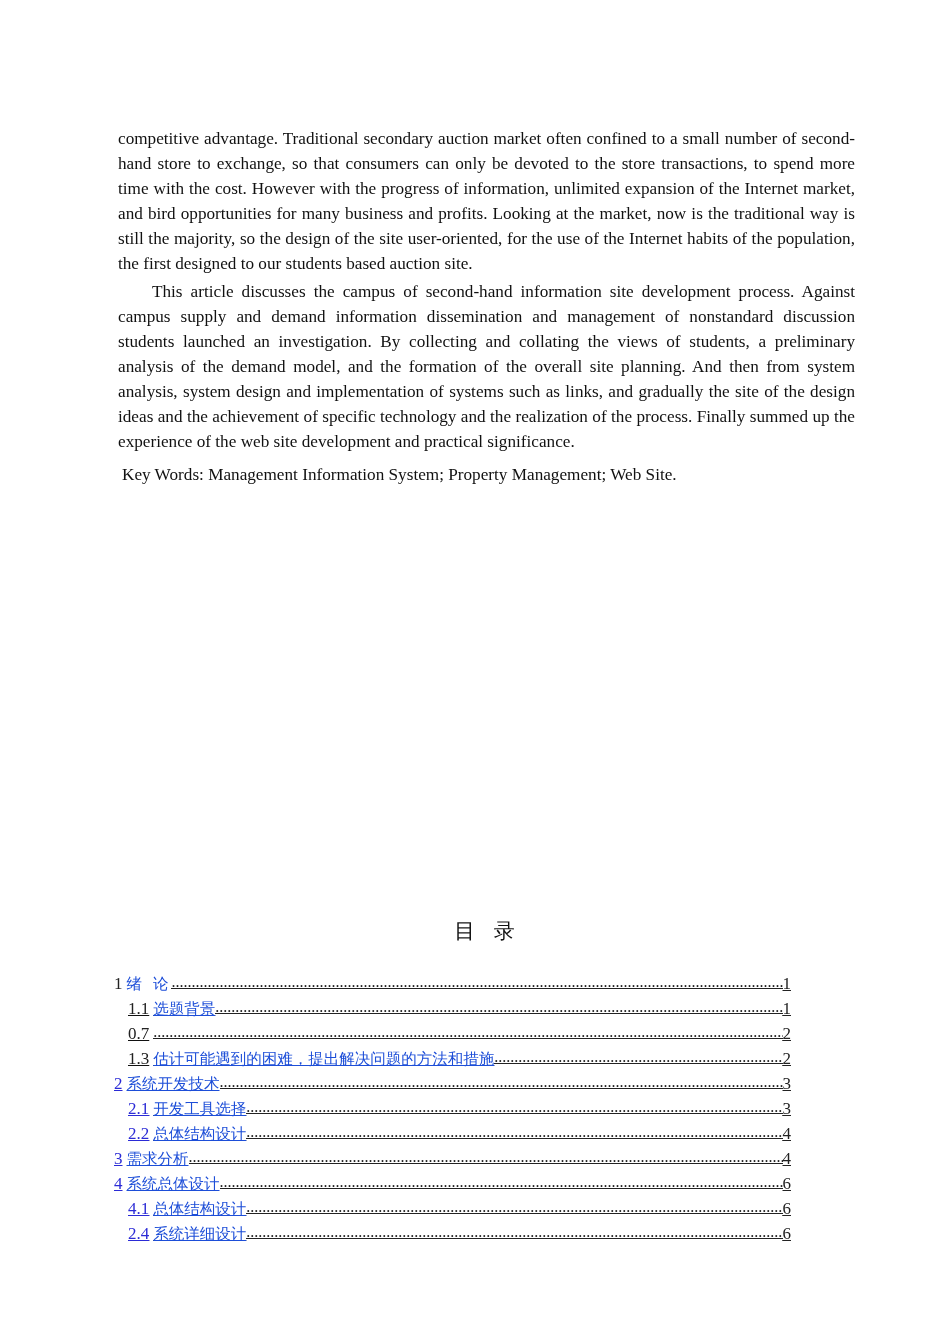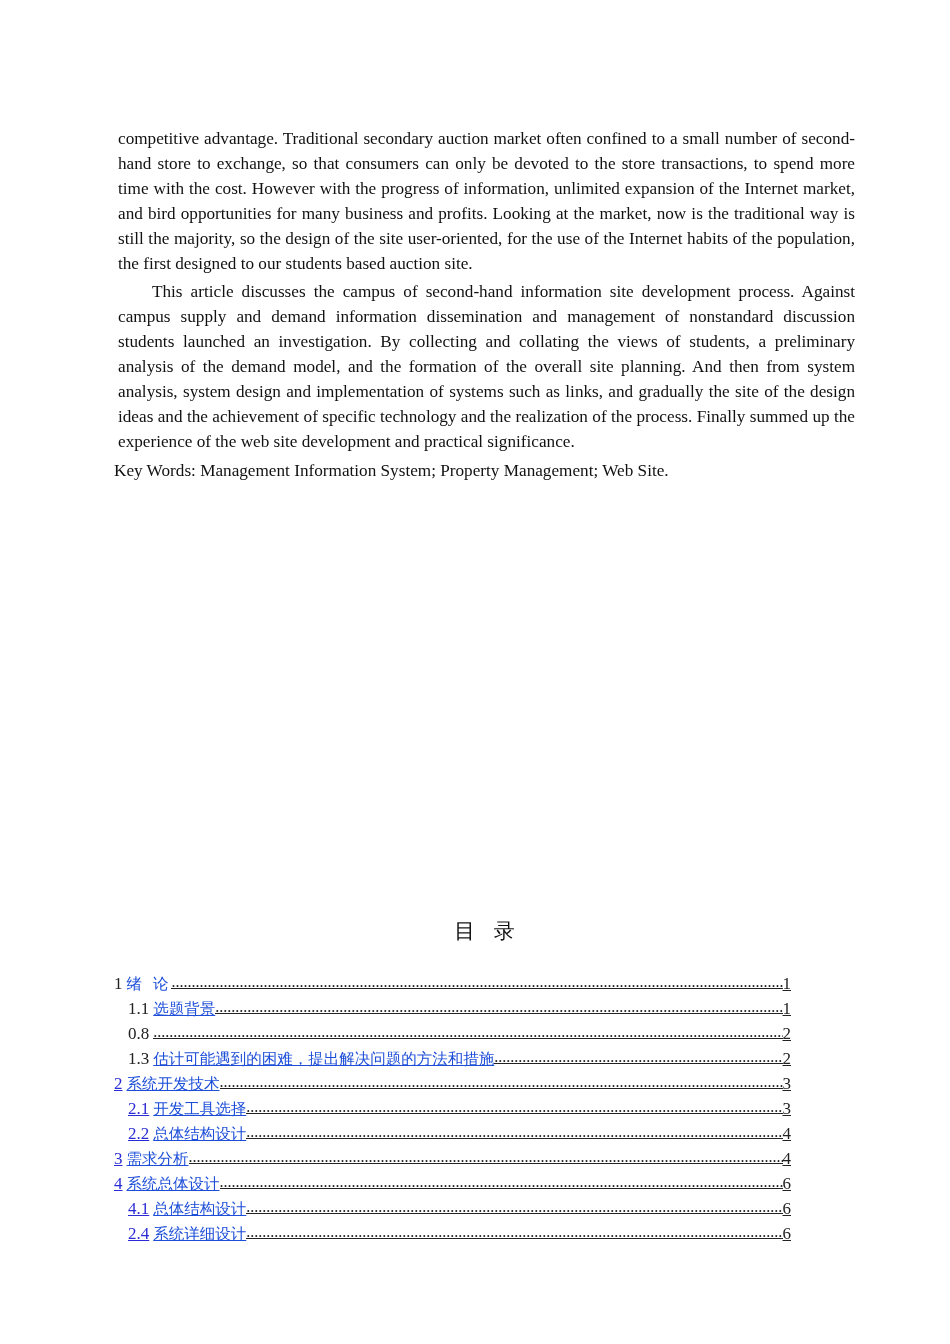--- a/index.html
+++ b/index.html
@@ -26,21 +26,21 @@
       line-height: 24.9px;
       text-align: justify;
       margin: 4px;
     }
     .para.indent {
       text-indent: 34px;
     }
     .keywords {
       font-size: 17.2px;
       line-height: 24.9px;
-      margin: 0;
+      margin: 8px;
     }
     .toc-title {
       position: absolute;
       left: 0;
       width: 975px;
       top: 917px;
       text-align: center;
       font-family: "DejaVu Sans", sans-serif;
       font-size: 21px;
       letter-spacing: 6px;
@@ -55,20 +55,21 @@
     .toc-row {
       display: flex;
       align-items: baseline;
       height: 25px;
       font-size: 17px;
       line-height: 25px;
       white-space: nowrap;
     }
     .toc-row.level2 {
       padding-left: 14px;
+      text-decoration: underline;
     }
     .toc-num {
       font-family: "Liberation Serif", serif;
       color: #222;
       margin-right: 4px;
     }
     .toc-num.link {
       color: #2b2bd6;
       text-decoration: underline;
       margin-right: 0;
@@ -126,21 +127,21 @@
     <span class="toc-dots"></span>
     <span class="toc-page">1</span>
   </div>
   <div class="toc-row level2">
     <span class="toc-num">1.1</span>
     <span class="toc-label">选题背景</span>
     <span class="toc-dots"></span>
     <span class="toc-page">1</span>
   </div>
   <div class="toc-row level2">
-    <span class="toc-num">0.8</span>
+    <span class="toc-num">0.7</span>
     <span class="toc-dots"></span>
     <span class="toc-page">2</span>
   </div>
   <div class="toc-row level2">
     <span class="toc-num">1.3</span>
     <span class="toc-label">估计可能遇到的困难，提出解决问题的方法和措施</span>
     <span class="toc-dots"></span>
     <span class="toc-page">2</span>
   </div>
   <div class="toc-row">

